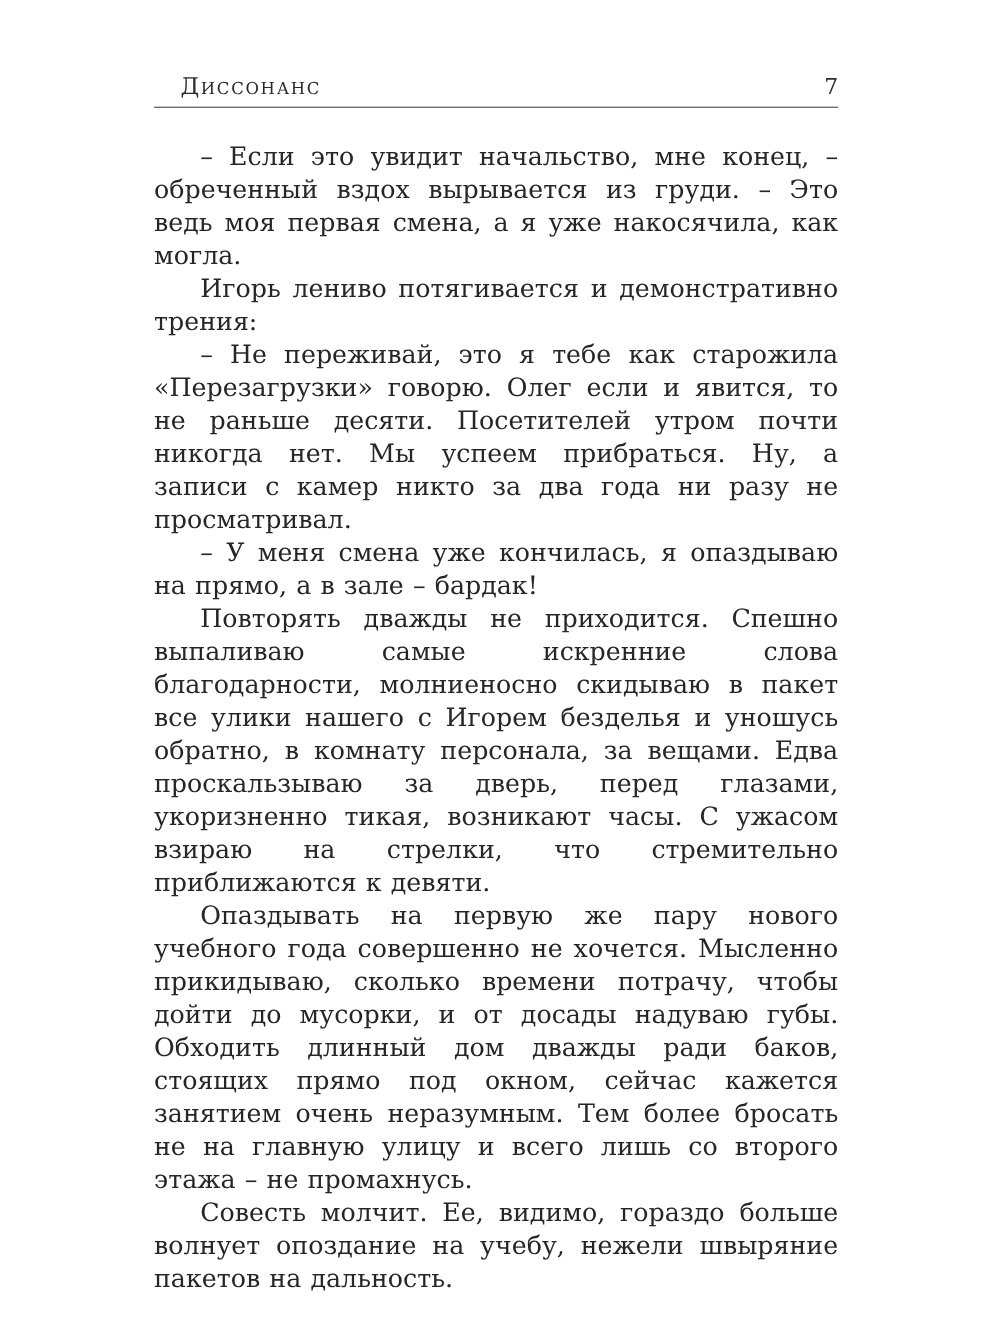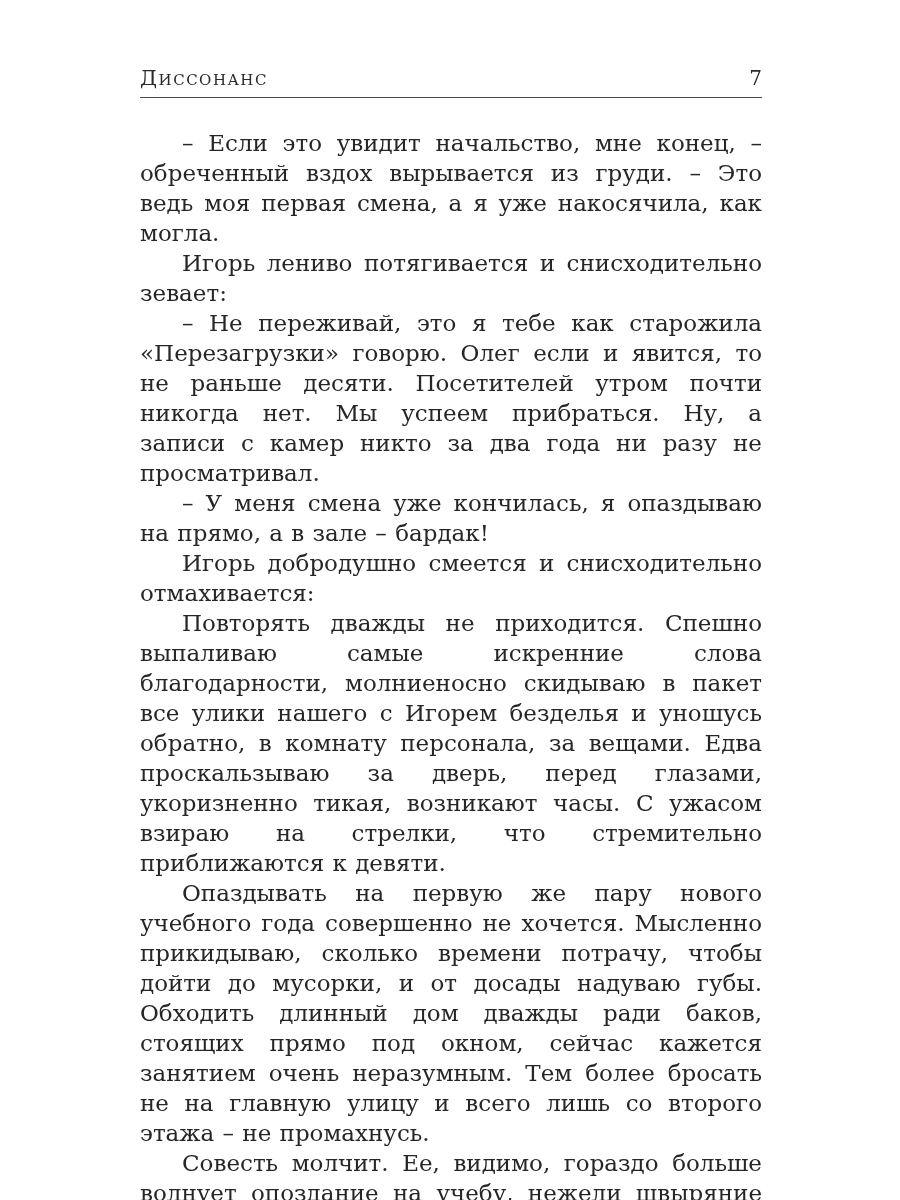--- a/index.html
+++ b/index.html
@@ -15,20 +15,21 @@
     background: #ffffff;
     padding: 66px 138px 0 140px;
     font-family: "DejaVu Serif", "Liberation Serif", serif;
     color: #262626;
     overflow: hidden;
   }
   .page-header {
     display: flex;
     justify-content: space-between;
     align-items: flex-end;
+    margin-left: 24px;
   }
   .book-title {
     font-variant: small-caps;
     font-size: 21px;
     letter-spacing: 1.5px;
     color: #2a2a2a;
   }
   .page-number {
     font-size: 20px;
     color: #2a2a2a;
@@ -60,22 +61,21 @@
 
   <header class="page-header">
     <span class="book-title">Диссонанс</span>
     <span class="page-number">7</span>
   </header>
 
   <hr class="header-rule">
 
   <main class="body-text">
     <p>– Если это увидит начальство, мне конец, – обреченный вздох вырывается из груди. – Это ведь моя первая смена, а я уже накосячила, как могла.</p>
-    <p>Игорь лениво потягивается и снисходительно зевает:</p>
+    <p>Игорь лениво потягивается и демонстративно трения:</p>
     <p>– Не переживай, это я тебе как старожила «Перезагрузки» говорю. Олег если и явится, то не раньше десяти. Посетителей утром почти никогда нет. Мы успеем прибраться. Ну, а записи с камер никто за два года ни разу не просматривал.</p>
     <p>– У меня смена уже кончилась, я опаздываю на прямо, а в зале – бардак!</p>
-    <p>Игорь добродушно смеется и снисходительно отмахивается:</p>
     <p>Повторять дважды не приходится. Спешно выпаливаю самые искренние слова благодарности, молниеносно скидываю в пакет все улики нашего с Игорем безделья и уношусь обратно, в комнату персонала, за вещами. Едва проскальзываю за дверь, перед глазами, укоризненно тикая, возникают часы. С ужасом взираю на стрелки, что стремительно приближаются к девяти.</p>
     <p>Опаздывать на первую же пару нового учебного года совершенно не хочется. Мысленно прикидываю, сколько времени потрачу, чтобы дойти до мусорки, и от досады надуваю губы. Обходить длинный дом дважды ради баков, стоящих прямо под окном, сейчас кажется занятием очень неразумным. Тем более бросать не на главную улицу и всего лишь со второго этажа – не промахнусь.</p>
     <p>Совесть молчит. Ее, видимо, гораздо больше волнует опоздание на учебу, нежели швыряние пакетов на дальность.</p>
   </main>
 
 </div>
 
 </body></html>

